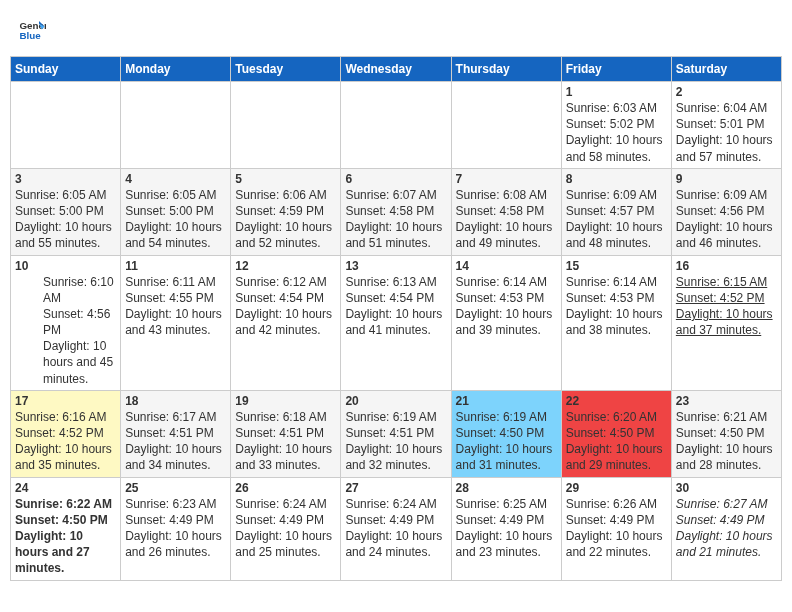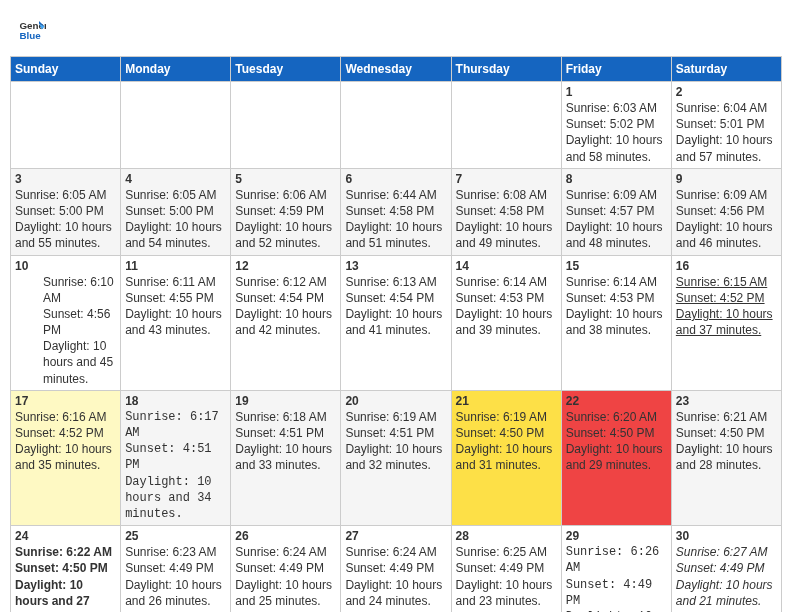--- a/index.html
+++ b/index.html
@@ -149,21 +149,21 @@
 Daylight: 10 hours and 54 minutes.</div>
         </td>
         <td style="background: rgb(245, 245, 245);">
           <span class="day-number">5</span>
           <div class="day-info" style="white-space: pre-line;">Sunrise: 6:06 AM
 Sunset: 4:59 PM
 Daylight: 10 hours and 52 minutes.</div>
         </td>
         <td style="background: rgb(245, 245, 245);">
           <span class="day-number">6</span>
-          <div class="day-info" style="white-space: pre-line;">Sunrise: 6:44 AM
+          <div class="day-info" style="white-space: pre-line;">Sunrise: 6:07 AM
 Sunset: 4:58 PM
 Daylight: 10 hours and 51 minutes.</div>
         </td>
         <td style="background: rgb(245, 245, 245);">
           <span class="day-number">7</span>
           <div class="day-info" style="white-space: pre-line;">Sunrise: 6:08 AM
 Sunset: 4:58 PM
 Daylight: 10 hours and 49 minutes.</div>
         </td>
         <td style="background: rgb(245, 245, 245);">
@@ -225,37 +225,37 @@
       </tr>
       <tr>
         <td style="background: #fef9c3;">
           <span class="day-number">17</span>
           <div class="day-info" style="white-space: pre-line;">Sunrise: 6:16 AM
 Sunset: 4:52 PM
 Daylight: 10 hours and 35 minutes.</div>
         </td>
         <td style="background: rgb(245, 245, 245);">
           <span class="day-number">18</span>
-          <div class="day-info" style="white-space: pre-line; font-family: Liberation Mono, monospace;">Sunrise: 6:17 AM
+          <div class="day-info" style="white-space: pre-line;">Sunrise: 6:17 AM
 Sunset: 4:51 PM
 Daylight: 10 hours and 34 minutes.</div>
         </td>
         <td style="background: rgb(245, 245, 245);">
           <span class="day-number">19</span>
           <div class="day-info" style="white-space: pre-line;">Sunrise: 6:18 AM
 Sunset: 4:51 PM
 Daylight: 10 hours and 33 minutes.</div>
         </td>
         <td style="background: rgb(245, 245, 245);">
           <span class="day-number">20</span>
           <div class="day-info" style="white-space: pre-line;">Sunrise: 6:19 AM
 Sunset: 4:51 PM
 Daylight: 10 hours and 32 minutes.</div>
         </td>
-        <td style="background: #fde047;">
+        <td style="background: #7dd3fc;">
           <span class="day-number">21</span>
           <div class="day-info" style="white-space: pre-line;">Sunrise: 6:19 AM
 Sunset: 4:50 PM
 Daylight: 10 hours and 31 minutes.</div>
         </td>
         <td style="background: #ef4444;">
           <span class="day-number">22</span>
           <div class="day-info" style="white-space: pre-line;">Sunrise: 6:20 AM
 Sunset: 4:50 PM
 Daylight: 10 hours and 29 minutes.</div>
@@ -293,21 +293,21 @@
 Daylight: 10 hours and 24 minutes.</div>
         </td>
         <td>
           <span class="day-number">28</span>
           <div class="day-info" style="white-space: pre-line;">Sunrise: 6:25 AM
 Sunset: 4:49 PM
 Daylight: 10 hours and 23 minutes.</div>
         </td>
         <td>
           <span class="day-number">29</span>
-          <div class="day-info" style="white-space: pre-line; font-family: Liberation Mono, monospace;">Sunrise: 6:26 AM
+          <div class="day-info" style="white-space: pre-line;">Sunrise: 6:26 AM
 Sunset: 4:49 PM
 Daylight: 10 hours and 22 minutes.</div>
         </td>
         <td>
           <span class="day-number">30</span>
           <div class="day-info" style="white-space: pre-line; font-style: italic;">Sunrise: 6:27 AM
 Sunset: 4:49 PM
 Daylight: 10 hours and 21 minutes.</div>
         </td>
       </tr>

